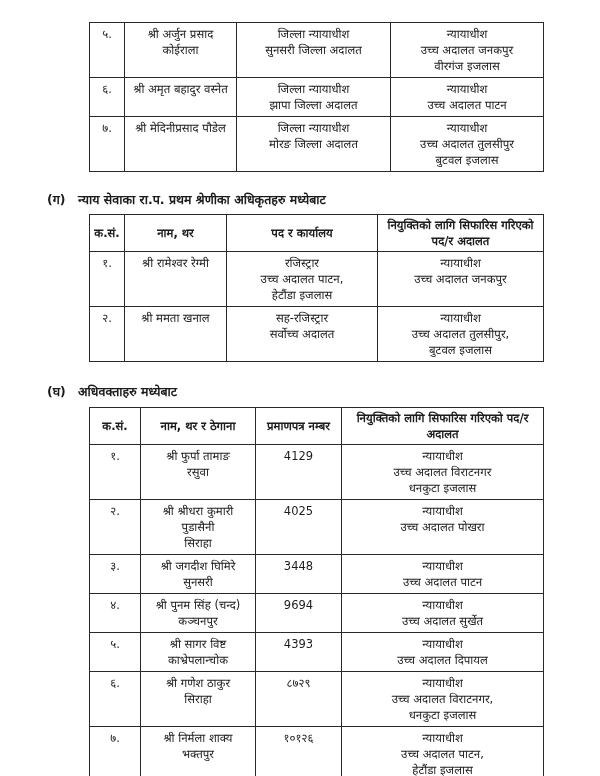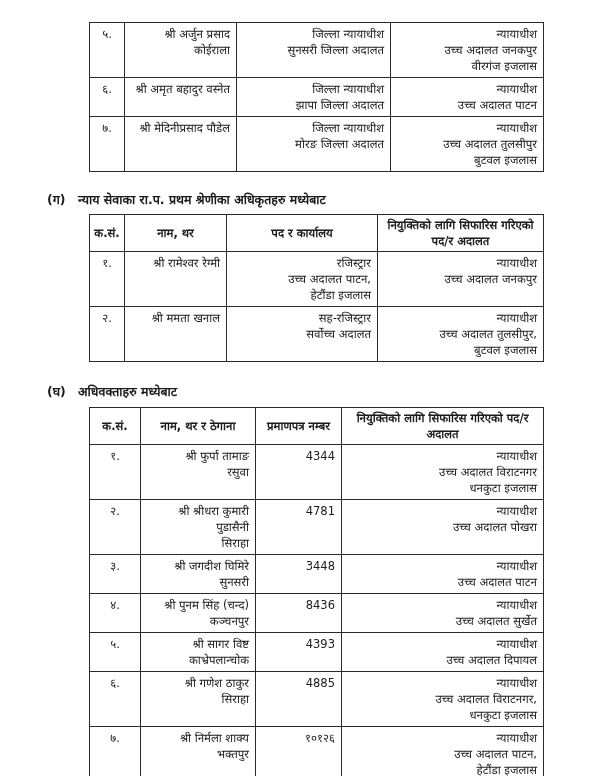--- a/index.html
+++ b/index.html
@@ -20,21 +20,21 @@
     table-layout: fixed;
     border: 1.5px solid #2a2a2a;
   }
   .doc-table td, .doc-table th {
     border: 1px solid #2a2a2a;
     font-size: 11.5px;
     line-height: 16px;
     vertical-align: top;
     padding: 3px 6px;
     font-weight: normal;
-    text-align: right;
+    text-align: center;
     overflow: hidden;
   }
   .doc-table th {
     text-align: center;
     vertical-align: middle;
     font-weight: bold;
     padding: 2px 4px;
     height: 36px;
   }
   .doc-table td.sn {
@@ -194,34 +194,34 @@
         <th>नियुक्तिको लागि सिफारिस गरिएको पद/र अदालत</th>
       </tr>
     </thead>
     <tbody>
       <tr>
         <td class="sn">१.</td>
         <td>
             <div class="ln">श्री फुर्पा तामाङ</div>
             <div class="ln">रसुवा</div>
           </td>
-        <td>4344</td>
+        <td>4129</td>
         <td>
             <div class="ln">न्यायाधीश</div>
             <div class="ln">उच्च अदालत विराटनगर</div>
             <div class="ln">धनकुटा इजलास</div>
           </td>
       </tr>
       <tr>
         <td class="sn">२.</td>
         <td>
             <div class="ln">श्री श्रीधरा कुमारी पुडासैनी</div>
             <div class="ln">सिराहा</div>
           </td>
-        <td>4781</td>
+        <td>4025</td>
         <td>
             <div class="ln">न्यायाधीश</div>
             <div class="ln">उच्च अदालत पोखरा</div>
           </td>
       </tr>
       <tr>
         <td class="sn">३.</td>
         <td>
             <div class="ln">श्री जगदीश घिमिरे</div>
             <div class="ln">सुनसरी</div>
@@ -231,21 +231,21 @@
             <div class="ln">न्यायाधीश</div>
             <div class="ln">उच्च अदालत पाटन</div>
           </td>
       </tr>
       <tr>
         <td class="sn">४.</td>
         <td>
             <div class="ln">श्री पुनम सिंह (चन्द)</div>
             <div class="ln">कञ्चनपुर</div>
           </td>
-        <td>8436</td>
+        <td>9694</td>
         <td>
             <div class="ln">न्यायाधीश</div>
             <div class="ln">उच्च अदालत सुर्खेत</div>
           </td>
       </tr>
       <tr>
         <td class="sn">५.</td>
         <td>
             <div class="ln">श्री सागर विष्ट</div>
             <div class="ln">काभ्रेपलान्चोक</div>
@@ -255,21 +255,21 @@
             <div class="ln">न्यायाधीश</div>
             <div class="ln">उच्च अदालत दिपायल</div>
           </td>
       </tr>
       <tr>
         <td class="sn">६.</td>
         <td>
             <div class="ln">श्री गणेश ठाकुर</div>
             <div class="ln">सिराहा</div>
           </td>
-        <td>4885</td>
+        <td>८७२९</td>
         <td>
             <div class="ln">न्यायाधीश</div>
             <div class="ln">उच्च अदालत विराटनगर,</div>
             <div class="ln">धनकुटा इजलास</div>
           </td>
       </tr>
       <tr>
         <td class="sn">७.</td>
         <td>
             <div class="ln">श्री निर्मला शाक्य</div>

